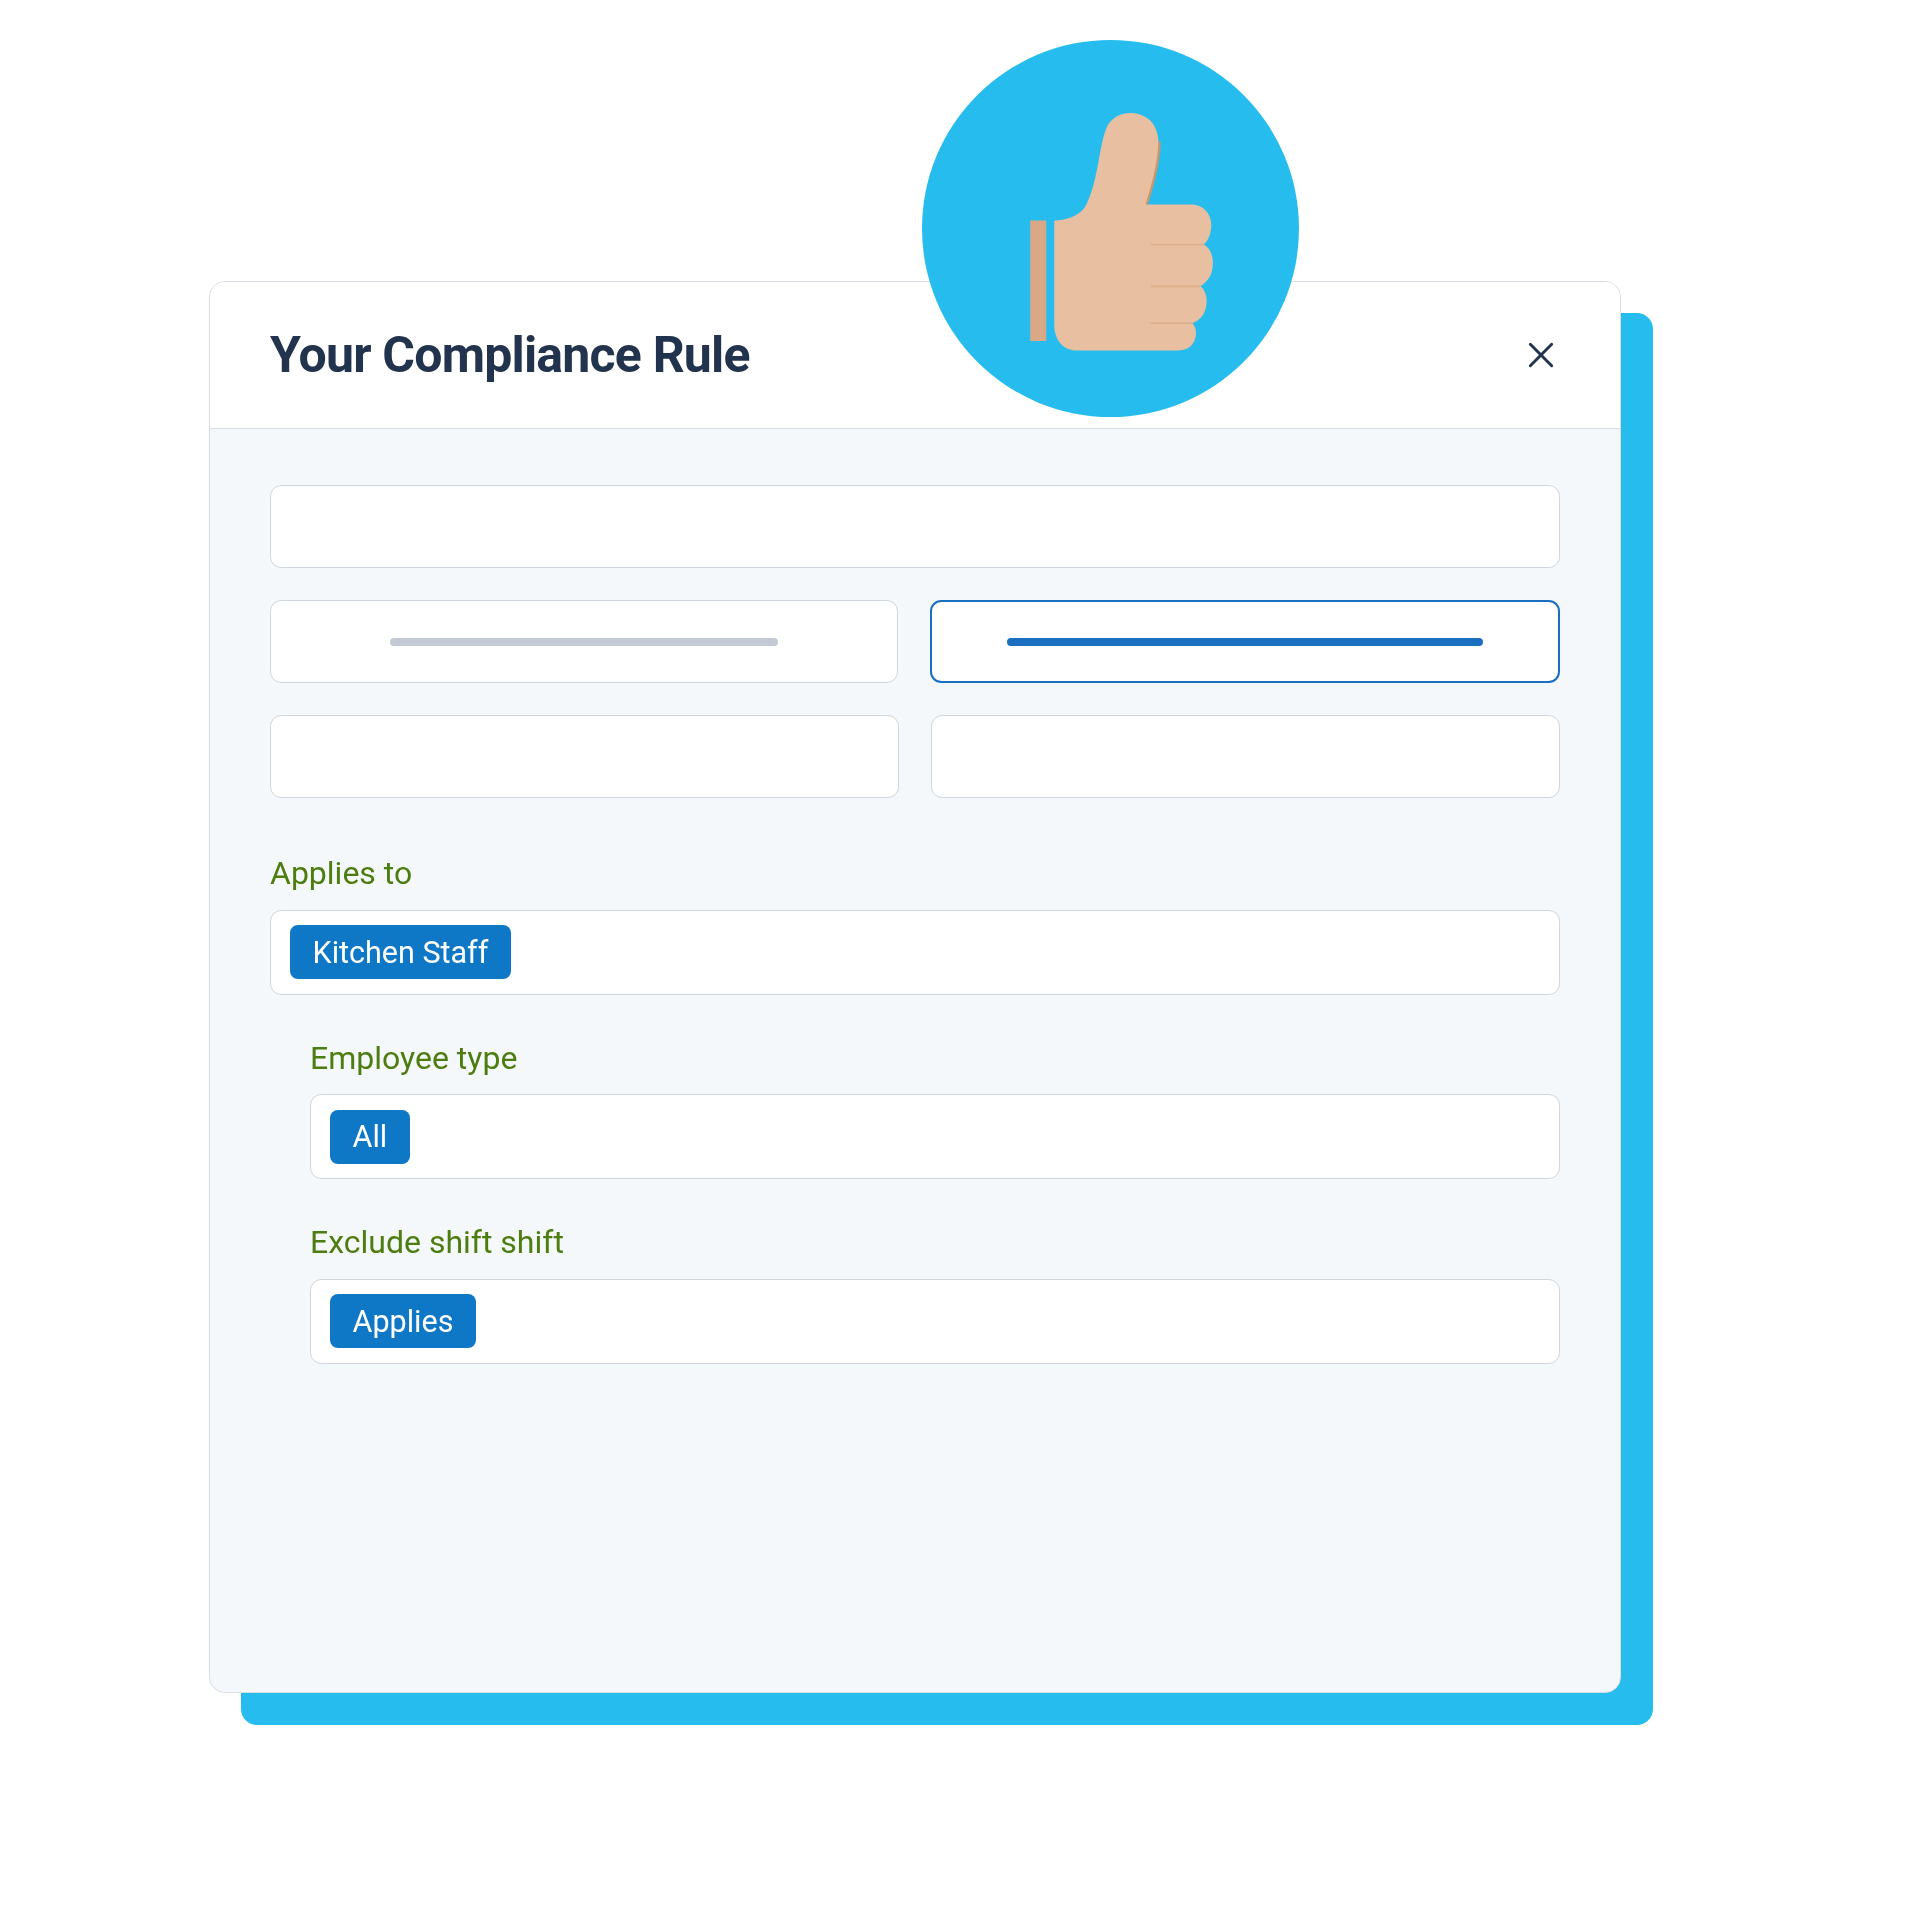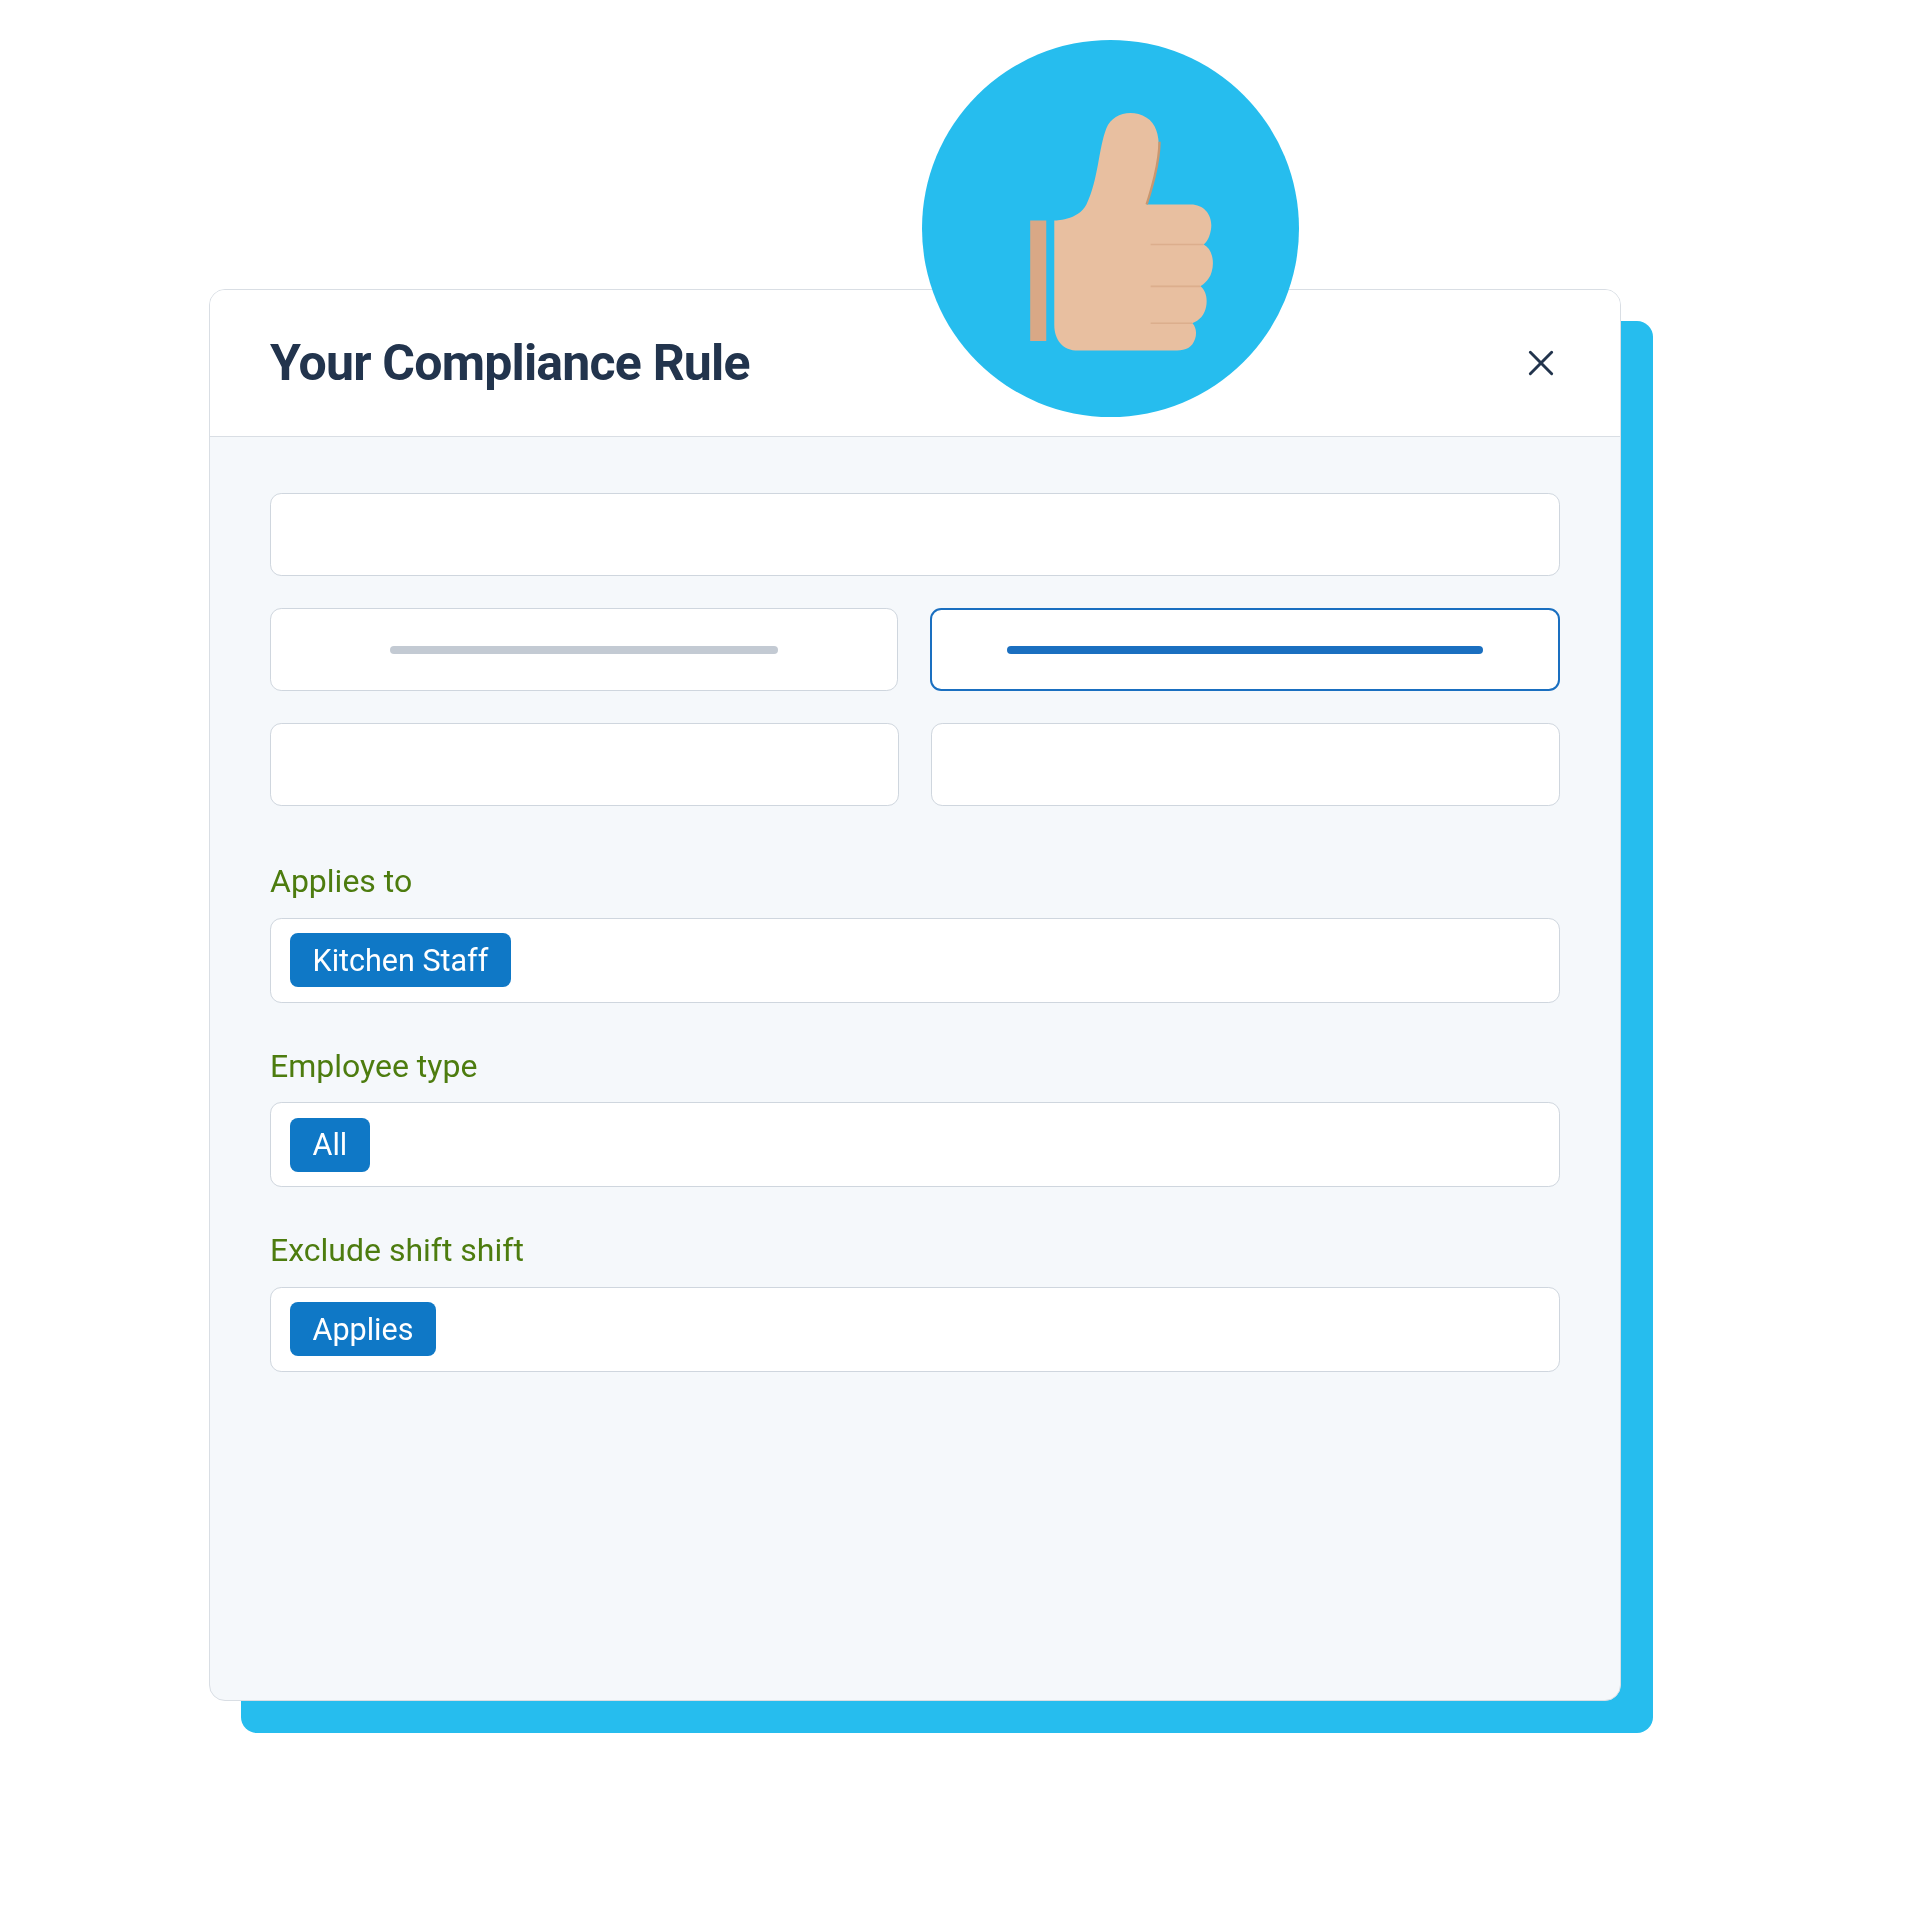--- a/index.html
+++ b/index.html
@@ -6,21 +6,21 @@
   body {
     font-family: -apple-system, BlinkMacSystemFont, "Segoe UI", Roboto, Helvetica, Arial, sans-serif;
     background: #ffffff;
     width: 1925px;
     height: 1925px;
     position: relative;
   }
   .stage {
     position: absolute;
     left: 209px;
-    top: 289px;
+    top: 281px;
     width: 1352px;
     height: 1412px;
   }
   .shadow-card {
     position: absolute;
     left: 32px;
     top: 32px;
     width: 1412px;
     height: 1412px;
     background: #26bdee;
@@ -91,21 +91,21 @@
   }
   .bar-blue {
     width: 76%;
     height: 8px;
     background: #1a6fc0;
     border-radius: 4px;
   }
   .field-group {
     margin-top: 56px;
   }
-  .field-group + .field-group { margin-top: 44px; }
+  .field-group + .field-group { margin-top: 44px; margin-left: 40px; }
   .field-label {
     font-size: 32px;
     color: #4d7c0f;
     margin-bottom: 17.6px;
     font-weight: 400;
   }
   .tag-input {
     background: #ffffff;
     border: 1.6px solid #cfd6de;
     border-radius: 11.2px;

